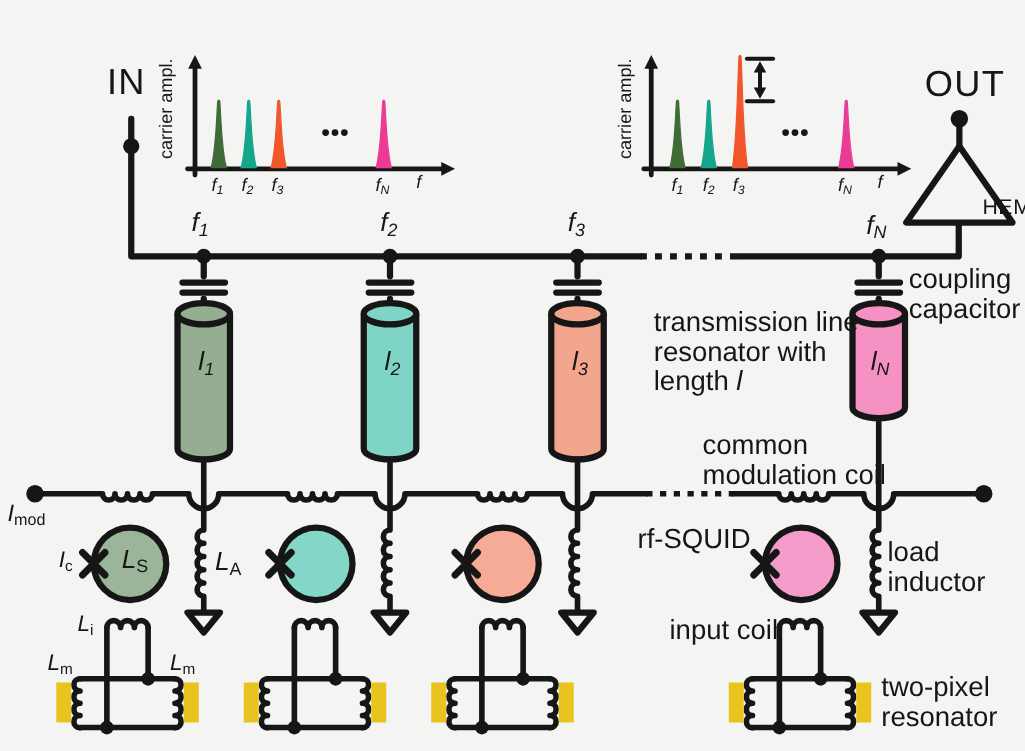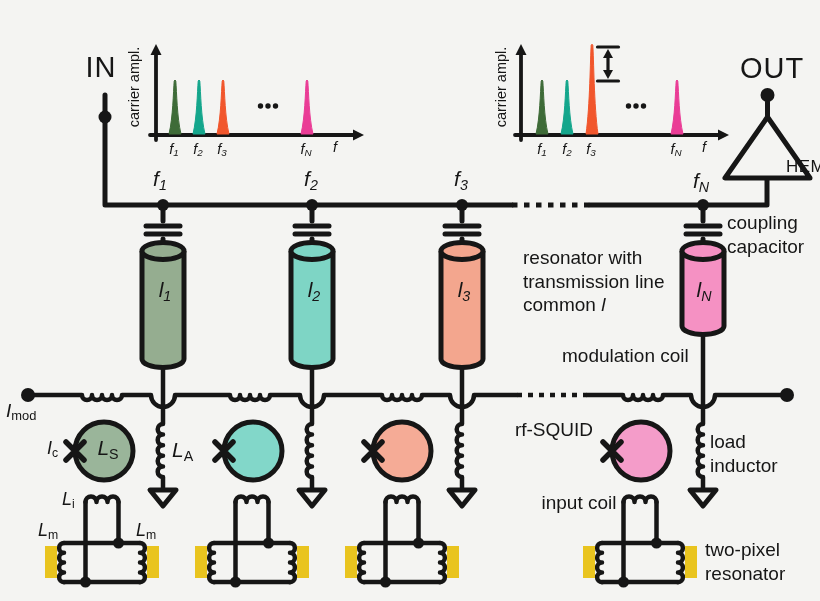--- a/index.html
+++ b/index.html
@@ -16,21 +16,21 @@
   .port{font-size:29px; letter-spacing:1px;}
   .hemt{font-size:17px; letter-spacing:0.5px;}
   .axis-cap{font-size:14.5px;}
   .tick{font-size:14.5px; font-style:italic;}
   .node{font-size:21px; font-style:italic;}
   .cyl{font-size:21px; font-style:italic;}
   .sym{font-style:italic;}
   .sym-lg{font-size:21px;}
   .sym-md{font-size:18px;}
   sub{font-size:0.68em; font-style:italic; vertical-align:-0.25em; letter-spacing:0;}
-  .note{font-size:19px;}
+  .note{font-size:22px;}
   .note .ln{display:block; line-height:23.5px;}
   .right-align{text-align:center;}
   i{font-style:italic;}
 </style>
 </head>
 <body>
 
 <div id="stage">
 
   <svg id="circuit" width="820" height="601" viewBox="0 0 820 601">
@@ -206,25 +206,26 @@
   <div class="lab vmid sym sym-lg" style="left:172px; top:451px;"><span>L</span><sub style="font-style:normal;">A</sub></div>
   <div class="lab vmid sym sym-md" style="left:62px; top:500px;"><span>L</span><sub style="font-style:normal;">i</sub></div>
   <div class="lab vmid sym sym-md" style="left:38px; top:531px;"><span>L</span><sub style="font-style:normal;">m</sub></div>
   <div class="lab vmid sym sym-md" style="left:136px; top:531px;"><span>L</span><sub style="font-style:normal;">m</sub></div>
 
   <div class="lab note" style="left:727px; top:211px;">
     <span class="ln">coupling</span>
     <span class="ln">capacitor</span>
   </div>
   <div class="lab note" style="left:523px; top:246px;">
+    <span class="ln">transmission line</span>
     <span class="ln">resonator with</span>
-    <span class="ln">transmission line</span>
-    <span class="ln"><span>common </span><i>l</i></span>
+    <span class="ln"><span>length </span><i>l</i></span>
   </div>
   <div class="lab note" style="left:562px; top:344px;">
+    <span class="ln">common</span>
     <span class="ln">modulation coil</span>
   </div>
   <div class="lab note right-align" style="left:510px; top:420px; width:88px;">rf-SQUID</div>
   <div class="lab note" style="left:710px; top:430px;">
     <span class="ln">load</span>
     <span class="ln">inductor</span>
   </div>
   <div class="lab note right-align" style="left:535px; top:493px; width:88px;">input coil</div>
   <div class="lab note" style="left:705px; top:538px;">
     <span class="ln">two-pixel</span>

